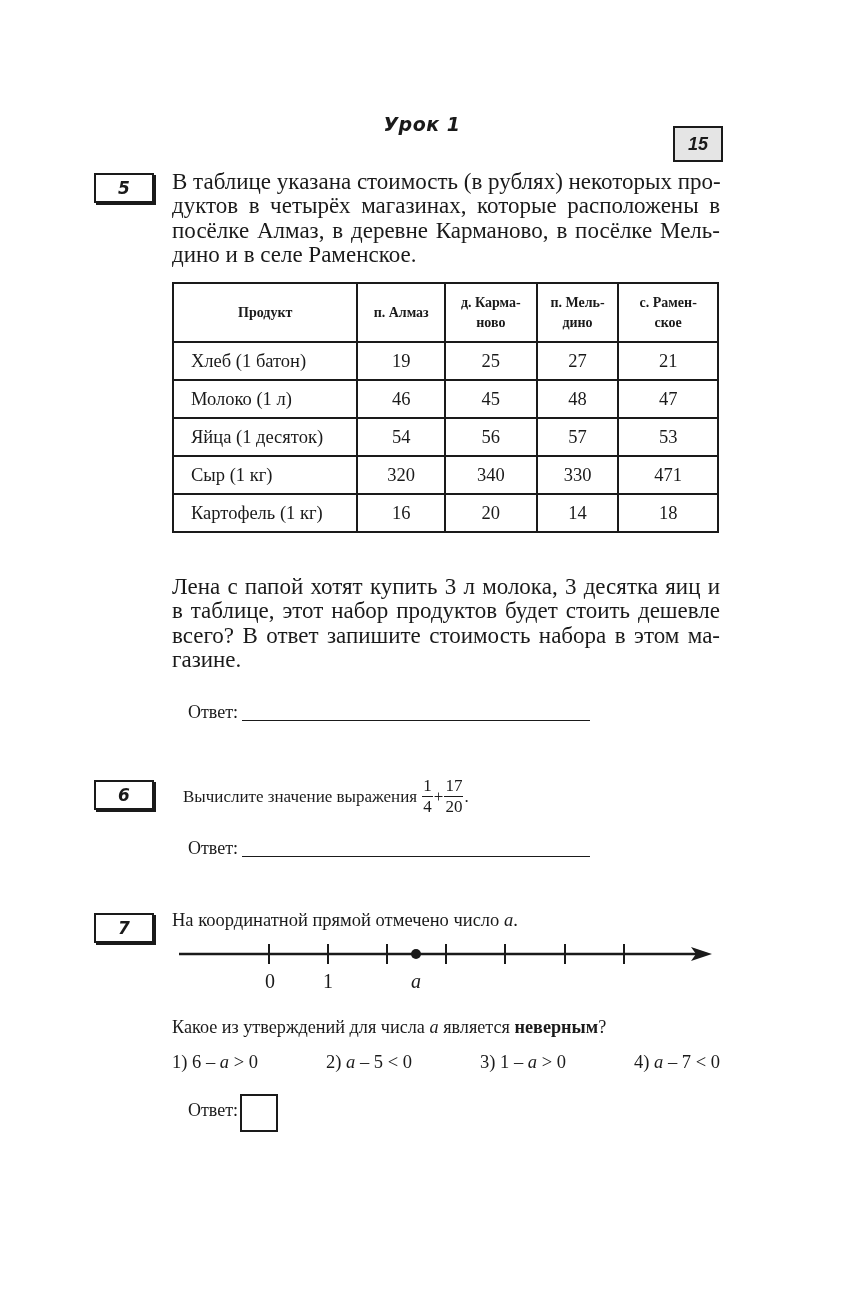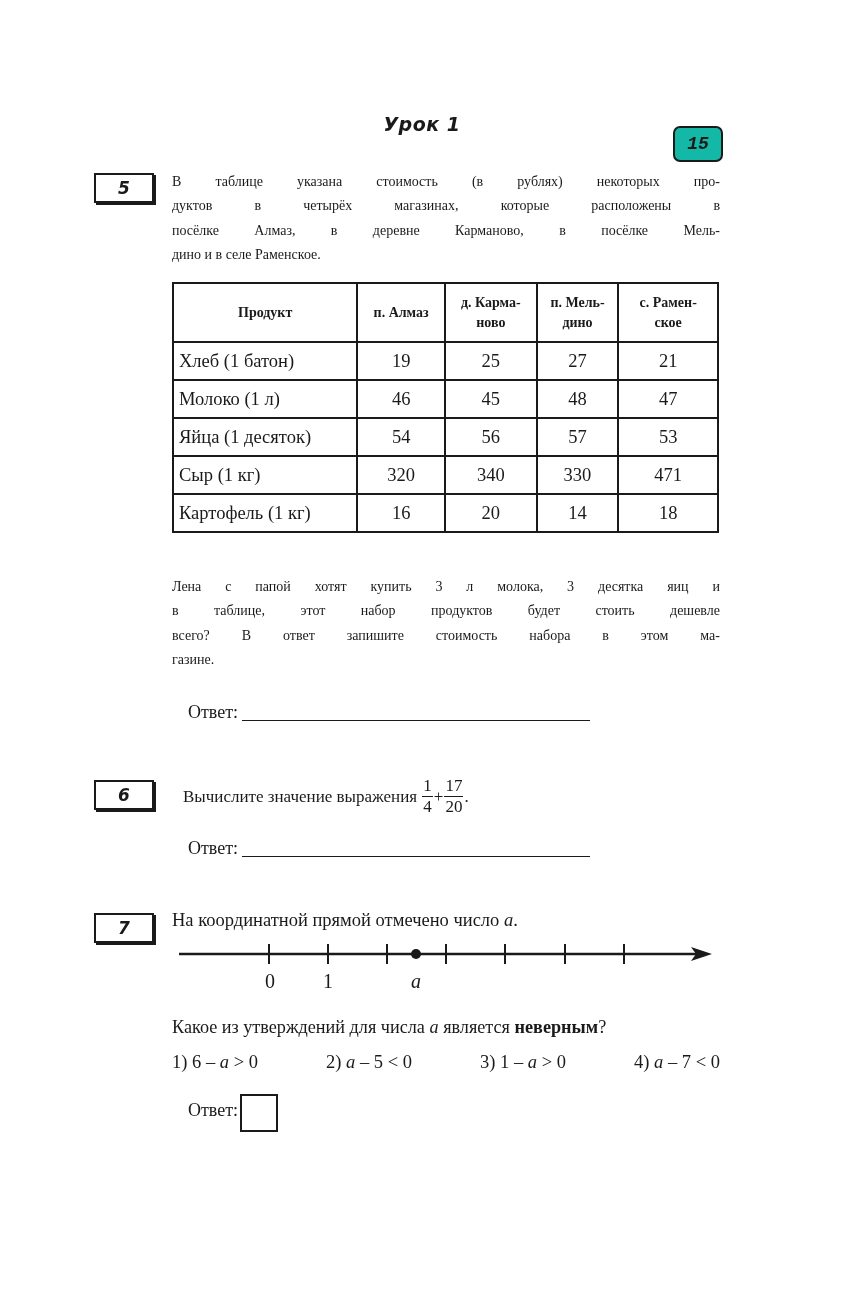--- a/index.html
+++ b/index.html
@@ -3,35 +3,35 @@
 <meta charset="utf-8">
 <style>
   html, body { margin:0; padding:0; background:#ffffff; }
   body { width:844px; height:1311px; position:relative; overflow:hidden;
          font-family:"DejaVu Serif","Liberation Serif",serif; color:#1a1a1a; }
   .abs { position:absolute; }
   .lesson-title { left:0; width:844px; top:113px; text-align:center;
     font-family:"DejaVu Sans","Liberation Sans",sans-serif; font-weight:bold; font-style:italic;
     font-size:19px; letter-spacing:0.5px; }
   .page-num { left:673px; top:126px; width:46px; height:32px; border:2.5px solid #1a1a1a;
-    border-radius:7px; background:#14b8a6; text-align:center; line-height:32px;
-    font-family:Liberation Mono, monospace; font-weight:bold; font-style:italic; font-size:18px; }
+    border-radius:0; background:#e5e5e5; text-align:center; line-height:32px;
+    font-family:Liberation Sans, sans-serif; font-weight:bold; font-style:italic; font-size:18px; }
   .task-num { left:94px; width:56px; height:26px; border:2px solid #1a1a1a;
     box-shadow:2px 2px 0 #1a1a1a; text-align:center; line-height:26px;
     font-family:"DejaVu Sans","Liberation Sans",sans-serif; font-weight:bold; font-style:italic; font-size:17px; }
-  .para { left:172px; width:548px; font-size:14px; line-height:24.3px; text-align:justify;
+  .para { left:172px; width:548px; font-size:23px; line-height:24.3px; text-align:justify;
     font-family:"Liberation Serif","DejaVu Serif",serif; }
   .para span.line { display:block; text-align:justify; text-align-last:justify; white-space:nowrap; }
   .para span.line.last { text-align-last:left; }
   table.prices { border-collapse:collapse; left:172px; top:282px; width:547px;
     font-family:"Liberation Serif","DejaVu Serif",serif; }
   table.prices td, table.prices th { border:2px solid #1a1a1a; padding:0; }
   table.prices th { font-size:14px; font-weight:bold; height:57px; line-height:20px; }
   table.prices td { font-size:18.5px; height:36px; text-align:center; }
-  table.prices td.prod { text-align:left; padding-left:5px; }
+  table.prices td.prod { text-align:left; padding-left:17px; }
   .answer-label { left:188px; font-size:18px; font-family:"Liberation Serif","DejaVu Serif",serif; }
   .answer-line { left:242px; width:348px; border-bottom:1.5px solid #1a1a1a; height:1px; }
   .frac { display:inline-block; vertical-align:middle; text-align:center; margin:0 1px; }
   .frac .num { display:block; border-bottom:1.3px solid #1a1a1a; padding:0 1px; line-height:20px; }
   .frac .den { display:block; line-height:20px; }
   .math-i { font-style:italic; }
   .options { left:172px; width:548px; top:1052px; font-size:18.5px;
     font-family:"Liberation Serif","DejaVu Serif",serif; display:flex; justify-content:space-between; }
   .answer-box { left:240px; top:1094px; width:34px; height:34px; border:2px solid #1a1a1a; }
 </style>

